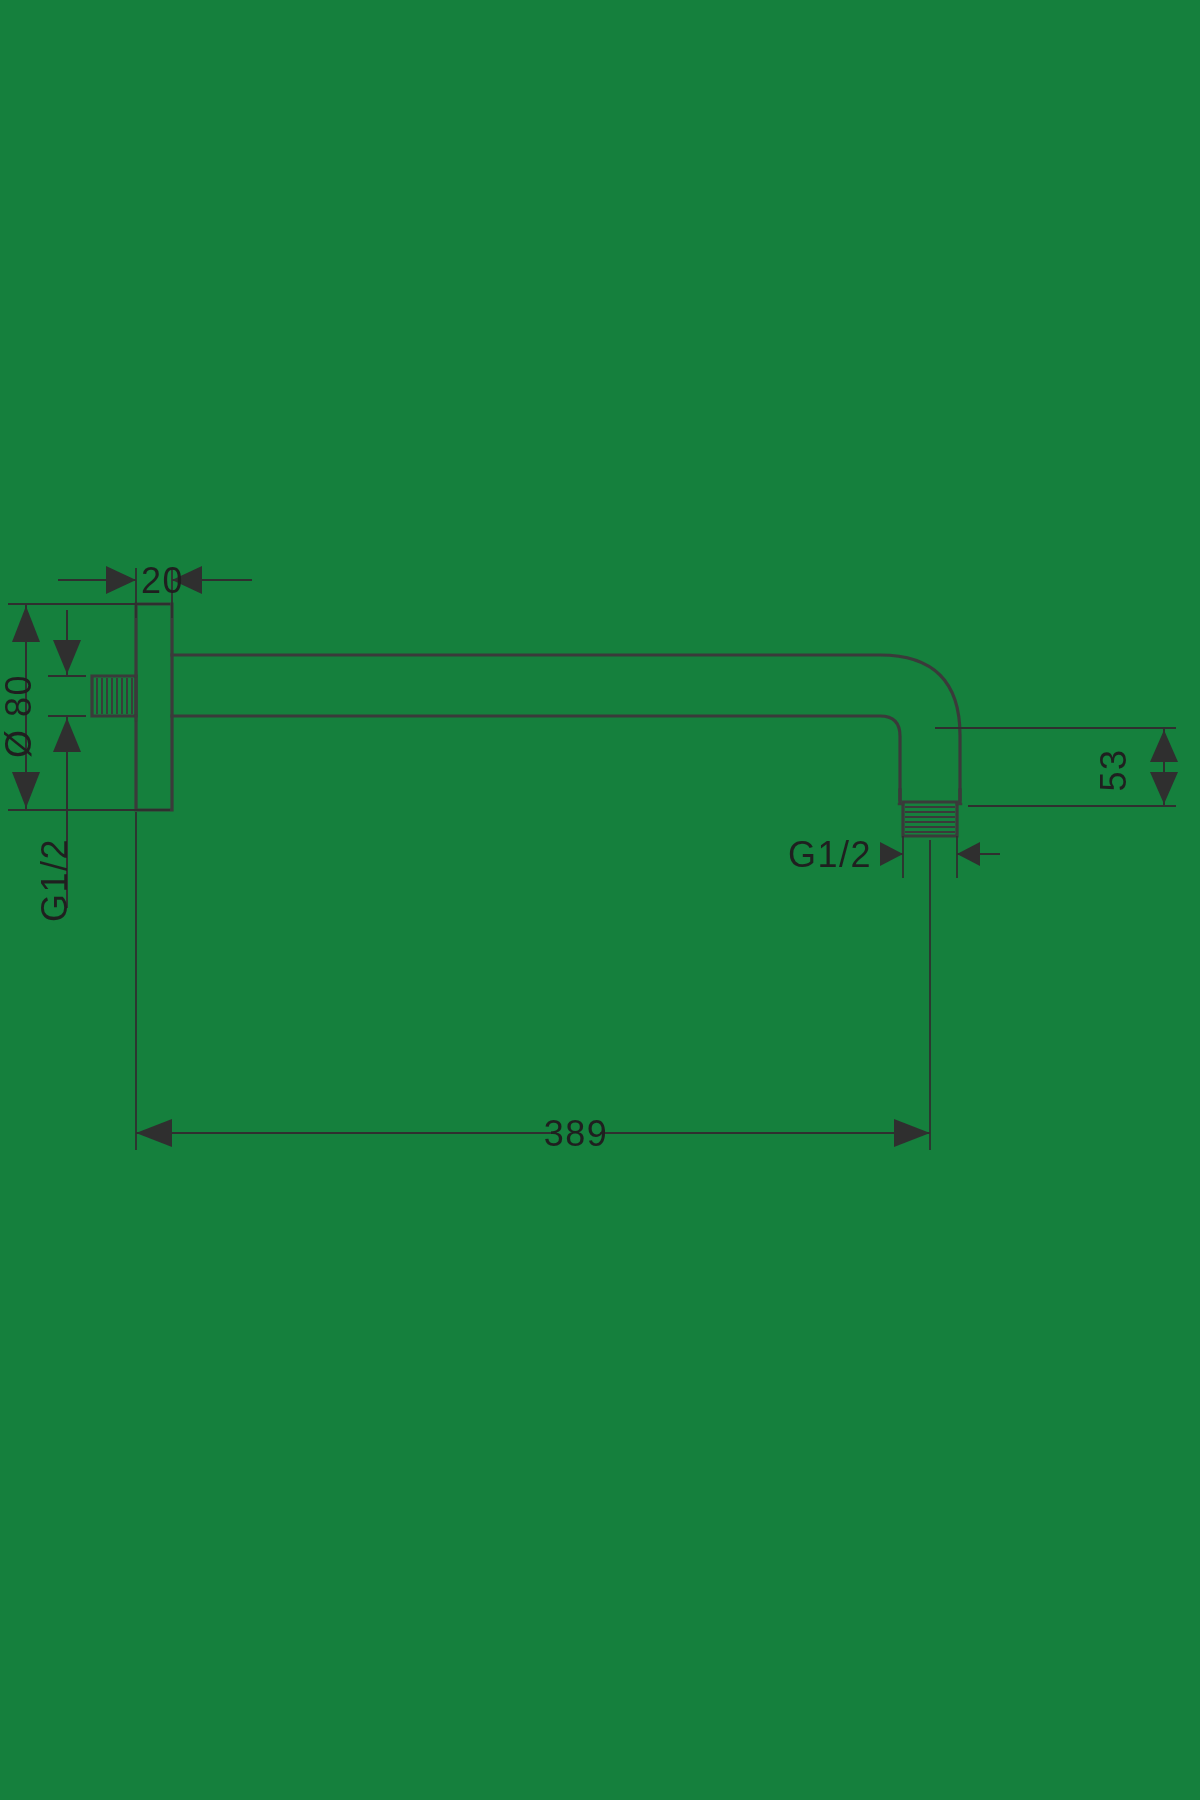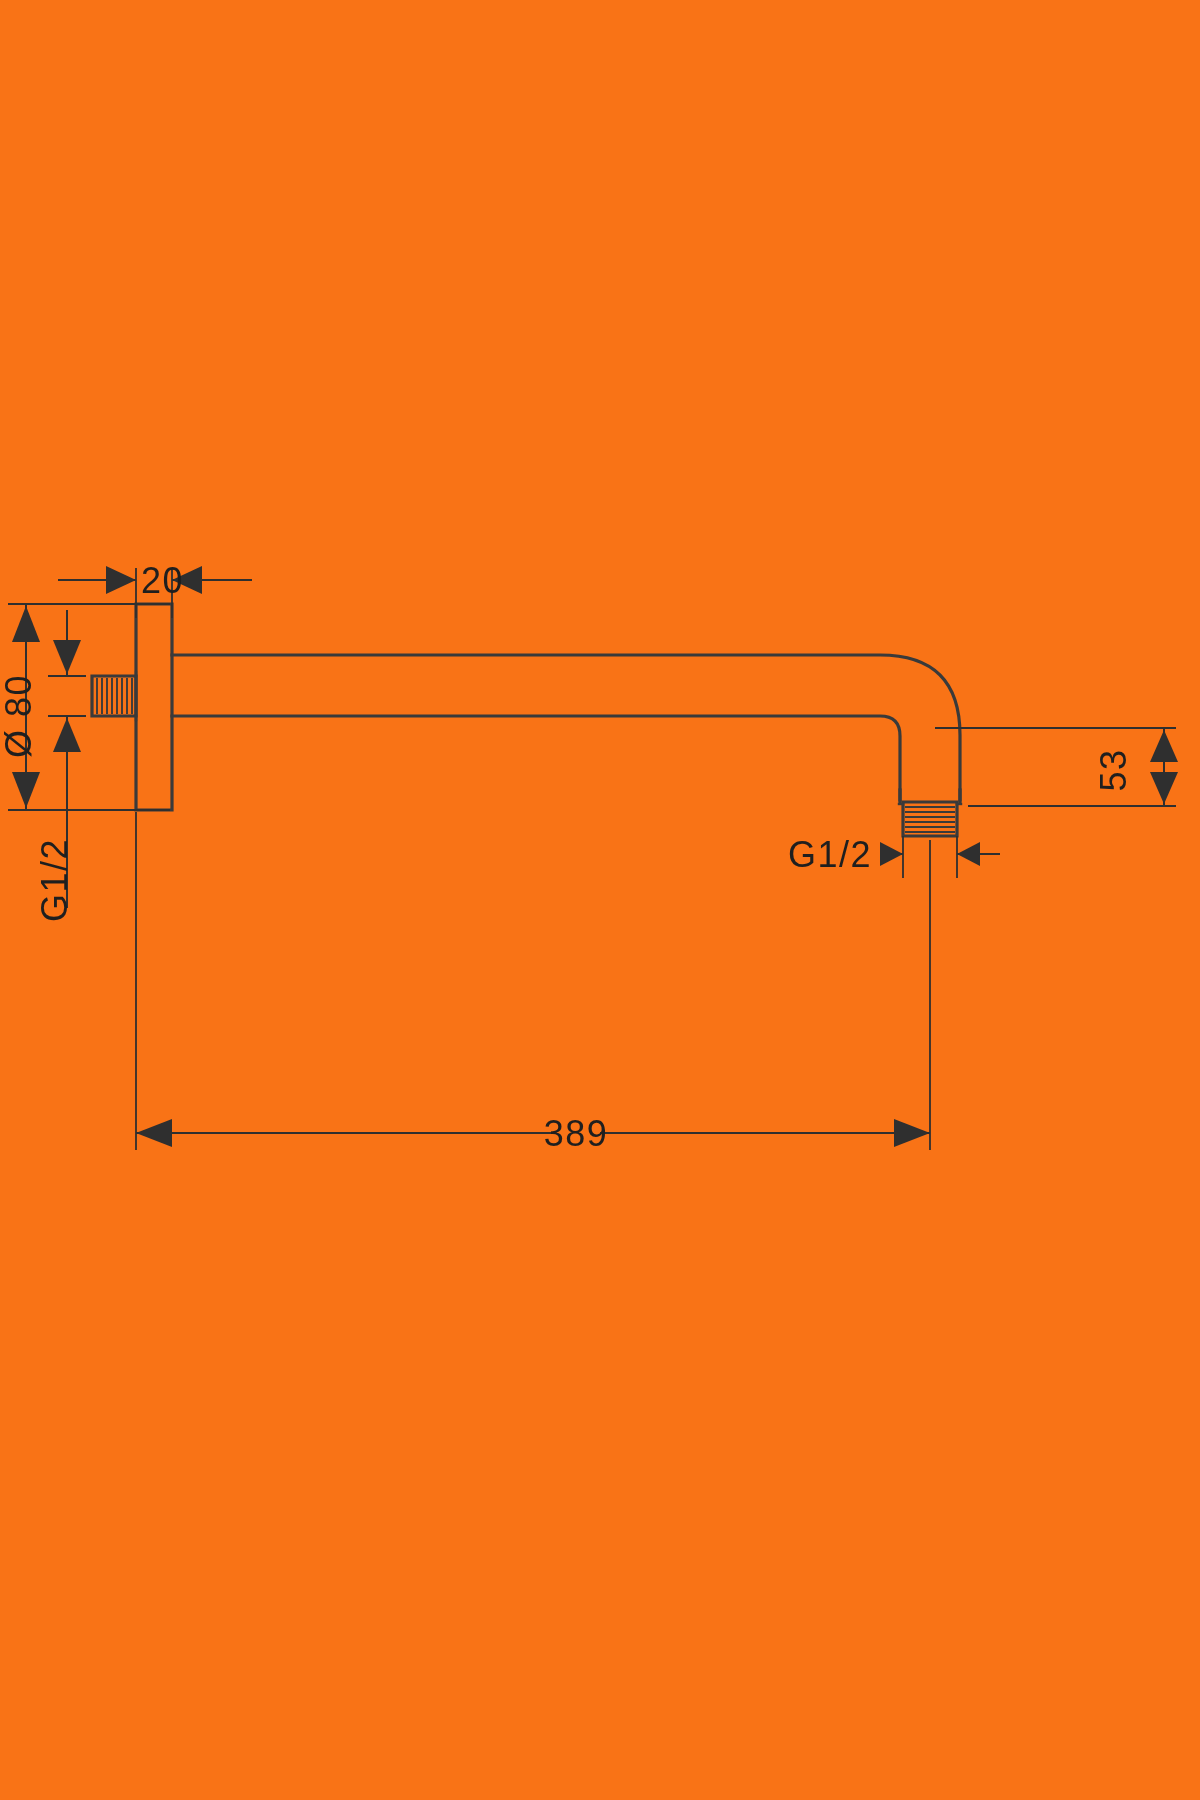--- a/index.html
+++ b/index.html
@@ -10,21 +10,21 @@
   body {
     width: 1200px;
     height: 1800px;
     font-family: "Liberation Sans", sans-serif;
     overflow: hidden;
   }
   #drawing-root {
     position: relative;
     width: 1200px;
     height: 1800px;
-    background: #f97316;
+    background: #15803d;
   }
   svg#technical-drawing {
     display: block;
     width: 1200px;
     height: 1800px;
   }
   .part-line {
     fill: none;
     stroke: #3a3a3a;
     stroke-width: 3.2;

